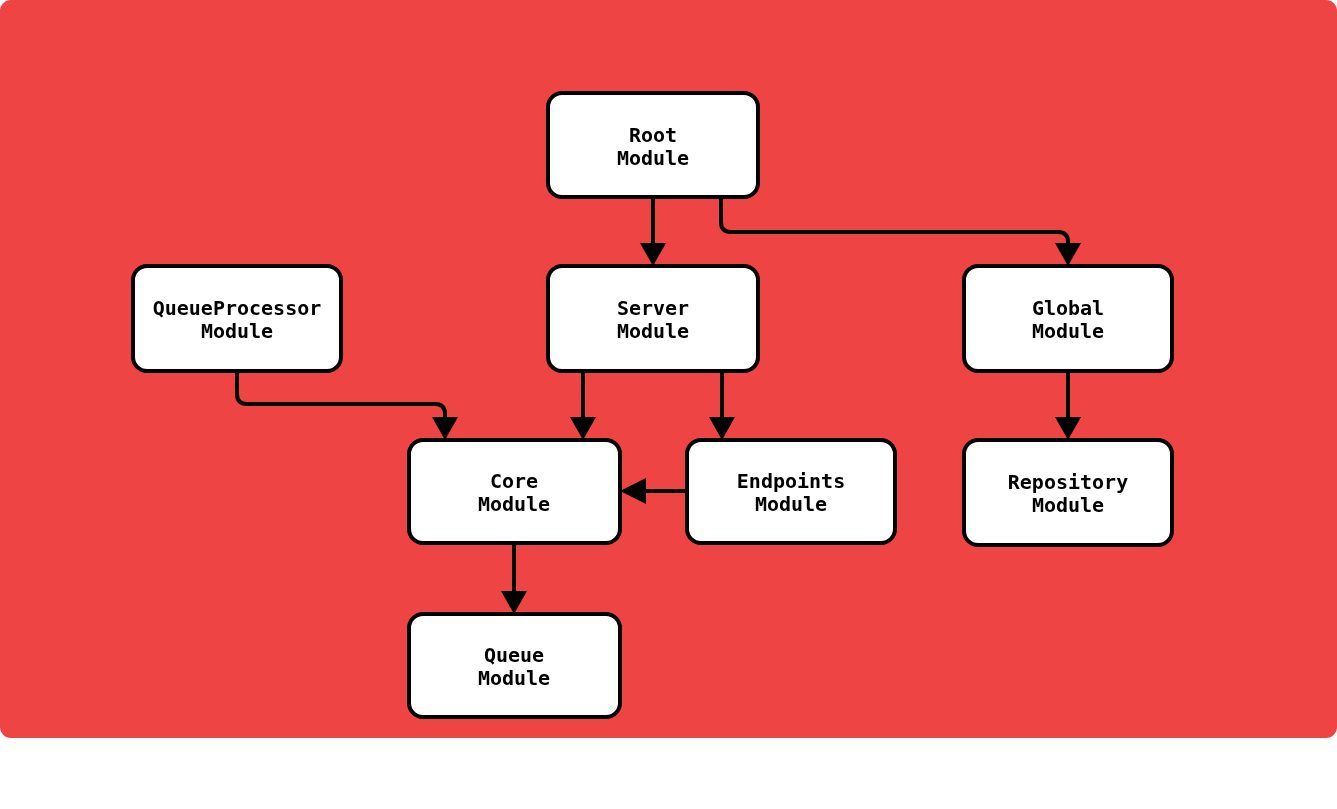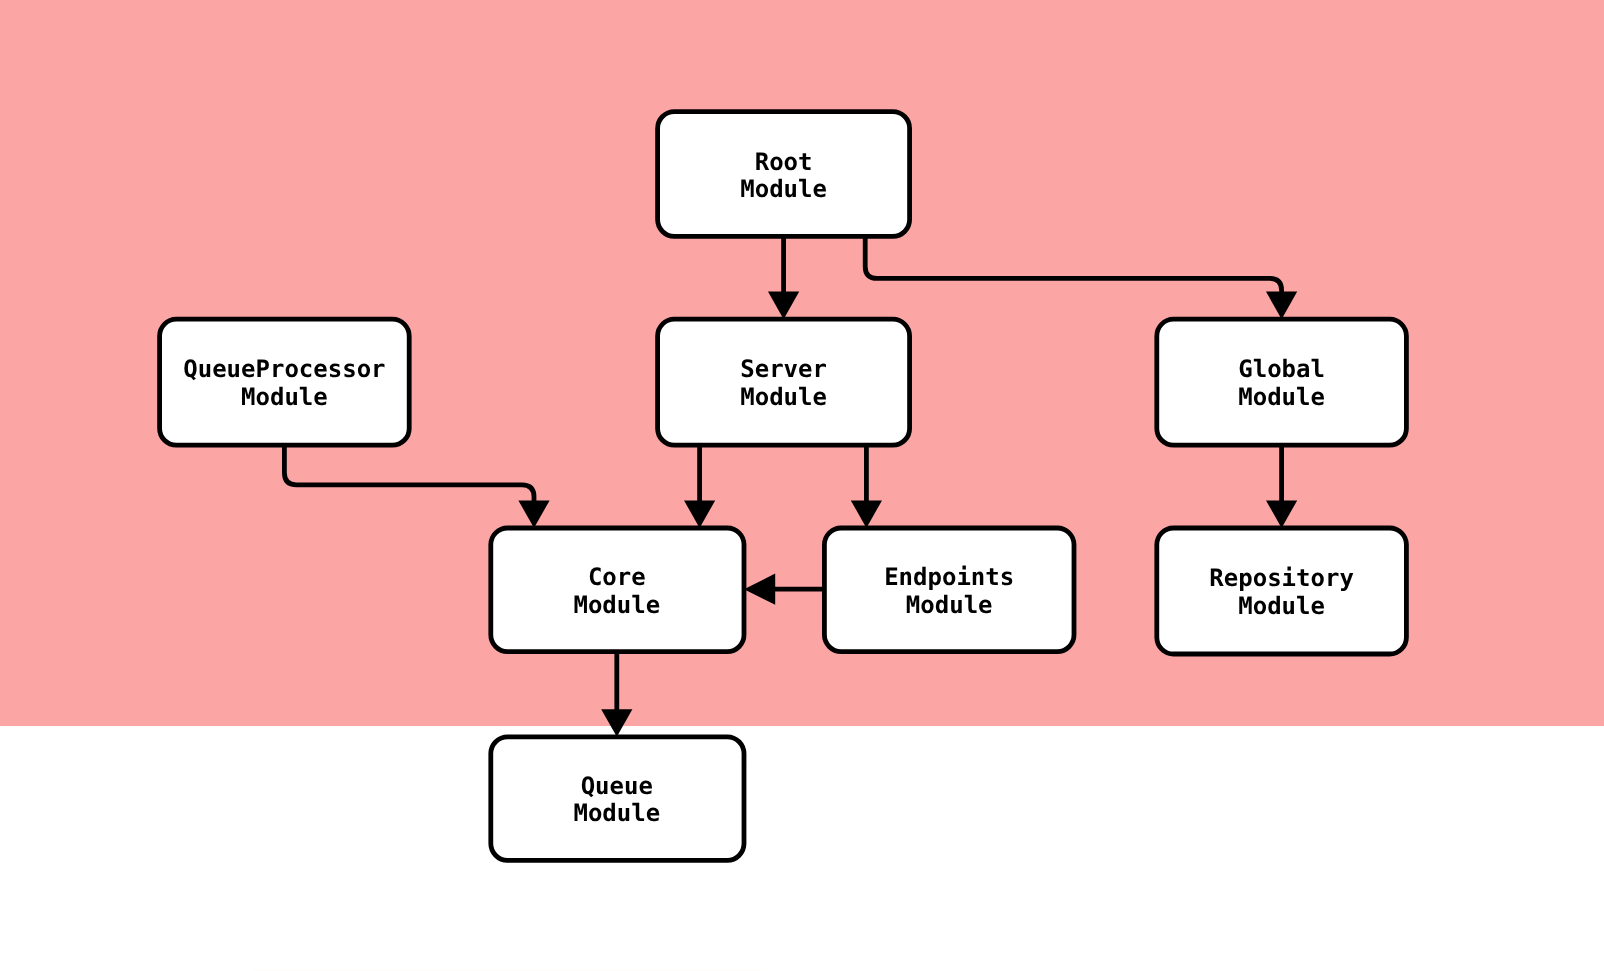--- a/index.html
+++ b/index.html
@@ -9,22 +9,23 @@
   }
   body {
     width: 1337px;
     height: 809px;
     overflow: hidden;
     font-family: "DejaVu Sans Mono", monospace;
   }
   #diagram-root {
     position: relative;
     width: 1337px;
-    height: 605px;
-    background: #fca5a5;
+    height: 738px;
+    background: #ef4444;
+    border-radius: 11px;
   }
   svg#diagram-canvas {
     display: block;
     width: 1337px;
     height: 809px;
   }
   .node-box {
     fill: #ffffff;
     stroke: #000000;
     stroke-width: 4;

